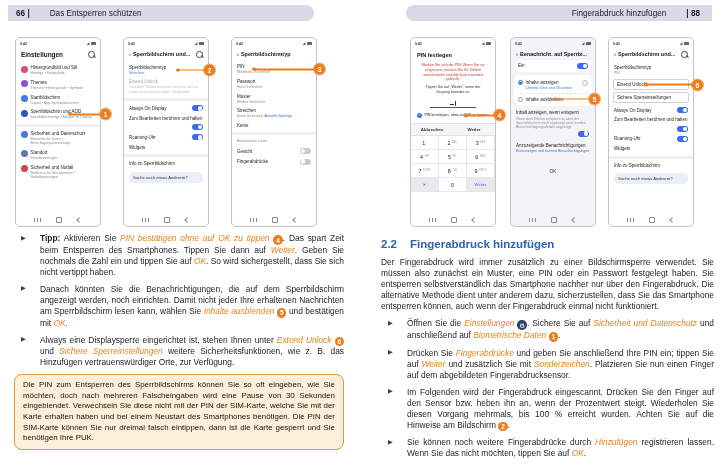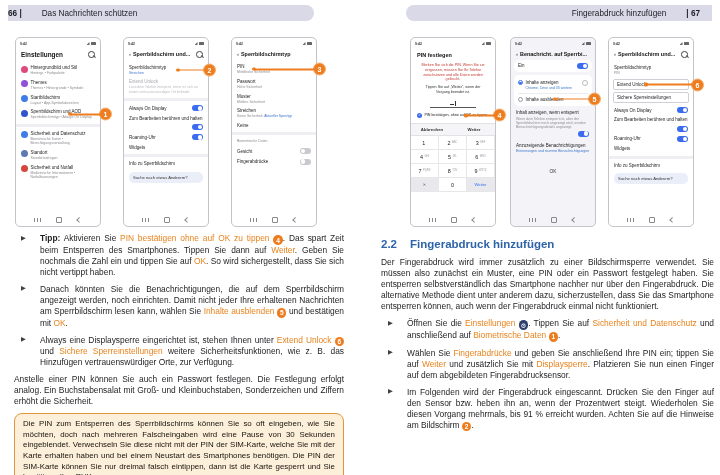--- a/index.html
+++ b/index.html
@@ -4,21 +4,21 @@
 <style>
   html,body{margin:0;padding:0;}
   body{width:720px;height:475px;position:relative;overflow:hidden;background:#fff;
        font-family:"Liberation Sans",sans-serif;color:#1e1e22;}
   .page{position:absolute;top:0;width:360px;height:475px;}
   .page.left{left:0;} .page.right{left:360px;}
 
   
   .pagehead{position:absolute;top:5px;height:16px;background:#d9d9e7;display:flex;align-items:center;
             font-size:8.2px;color:#1c1c24;}
-  .page.left .pagehead{left:8px;right:46px;border-radius:0 9px 9px 0;padding-left:0;}
+  .page.left .pagehead{left:8px;right:46px;border-radius:0 9px 9px 0;padding-left:8px;}
   .page.right .pagehead{left:46px;right:8px;border-radius:9px 0 0 9px;justify-content:flex-end;padding-right:12px;}
   .pagehead .num{font-weight:bold;}
   .page.left .pagehead .num{margin-right:20px;}
   .page.right .pagehead .num{margin-left:20px;}
 
   
   .phone{position:absolute;top:37px;width:84px;height:188px;border:1px solid #c3c3c9;border-radius:5px;
          background:#fff;font-size:4.6px;color:#1d1d1f;}
   #p1{left:15px;} #p2{left:123px;} #p3{left:231px;}
   #p4{left:50px;} #p5{left:150px;background:#f4f4f8;} #p6{left:248px;}
@@ -102,38 +102,38 @@
 
   
   .textcol{position:absolute;left:14px;width:330px;}
   .page.left .textcol{top:233px;}
   .page.right .textcol{top:238px;left:21px;width:333px;}
   .bullet{position:relative;padding-left:26px;margin-bottom:6px;}
   .bmark{position:absolute;left:7px;top:0.5px;font-size:6.3px;color:#3f3f45;}
   .btext,.para{font-size:8.4px;line-height:11px;text-align:justify;}
   .para{margin:0 0 6px;}
   .seg-b{font-weight:bold;}
-  .seg-o{color:#e8831d;}
+  .seg-o{color:#e8831d;font-style:italic;}
   .seg-badge{display:inline-flex;width:9.5px;height:9.5px;border-radius:50%;background:#ee7d1f;color:#fff;
              font-size:6.6px;font-weight:bold;font-style:normal;align-items:center;justify-content:center;
              vertical-align:-1.5px;}
   .seg-gear{display:inline-flex;width:9.5px;height:9.5px;border-radius:50%;background:#2c3f69;color:#fff;
             font-size:6.5px;align-items:center;justify-content:center;vertical-align:-1.5px;}
   .notebox{border:1.4px solid #e2953f;background:#fdf0da;border-radius:8px;padding:5px 8px;
            font-size:7.9px;line-height:10.6px;color:#17120d;text-align:justify;margin-top:2px;}
   .h22{display:flex;gap:13px;color:#2d63a8;font-weight:bold;font-size:11.5px;margin:0 0 7px;}
 </style>
 </head>
 <body>
 
 <div class="page left">
 
   <div class="pagehead">
     <span class="num">66 |</span>
-    <span>Das Nachrichten schützen</span>
+    <span>Das Entsperren schützen</span>
   </div>
 
   <div class="phone big" id="p1">
     <div class="pstatus">
       <span class="ptime">9:42</span>
       <span class="sicons"></span>
     </div>
     <div class="ptitle-row">
       <span class="ptitle">Einstellungen</span>
       <span class="ico-search"></span>
@@ -317,30 +317,29 @@
       <div class="btext"><span class="seg-b">Tipp:</span><span> Aktivieren Sie </span><span class="seg-o">PIN bestätigen ohne auf OK zu tippen</span><span> </span><span class="seg-badge">4</span><span>. Das spart Zeit beim Entsperren des Smartphones. Tippen Sie dann auf </span><span class="seg-o">Weiter</span><span>. Geben Sie nochmals die Zahl ein und tippen Sie auf </span><span class="seg-o">OK</span><span>. So wird sichergestellt, dass Sie sich nicht vertippt haben.</span></div>
     </div>
     <div class="bullet">
       <span class="bmark">▶</span>
       <div class="btext"><span>Danach könnten Sie die Benachrichtigungen, die auf dem Sperrbildschirm angezeigt werden, noch einrichten. Damit nicht jeder Ihre erhaltenen Nachrichten am Sperrbildschirm lesen kann, wählen Sie </span><span class="seg-o">Inhalte ausblenden</span><span> </span><span class="seg-badge">5</span><span> und bestätigen mit </span><span class="seg-o">OK</span><span>.</span></div>
     </div>
     <div class="bullet">
       <span class="bmark">▶</span>
       <div class="btext"><span>Always eine Displaysperre eingerichtet ist, stehen Ihnen unter </span><span class="seg-o">Extend Unlock</span><span> </span><span class="seg-badge">6</span><span> und </span><span class="seg-o">Sichere Sperreinstellungen</span><span> weitere Sicherheitsfunktionen, wie z. B. das Hinzufügen vertrauenswürdiger Orte, zur Verfügung.</span></div>
     </div>
-    <p class="para">Anstelle einer PIN können Sie auch ein Passwort festlegen. Die Festlegung erfolgt analog. Ein Buchstabensalat mit Groß- und Kleinbuchstaben, Sonderzeichen und Ziffern erhöht die Sicherheit.</p>
     <div class="notebox">Die PIN zum Entsperren des Sperrbildschirms können Sie so oft eingeben, wie Sie möchten, doch nach mehreren Falscheingaben wird eine Pause von 30 Sekunden eingeblendet. Verwechseln Sie diese nicht mit der PIN der SIM-Karte, welche Sie mit der Karte erhalten haben und bei einem Neustart des Smartphones benötigen. Die PIN der SIM-Karte können Sie nur dreimal falsch eintippen, dann ist die Karte gesperrt und Sie benötigen Ihre PUK.</div>
   </div>
 </div>
 
 <div class="page right">
 
   <div class="pagehead">
     <span>Fingerabdruck hinzufügen</span>
-    <span class="num">| 67</span>
+    <span class="num">| 88</span>
   </div>
 
   <div class="phone" id="p4">
     <div class="pstatus">
       <span class="ptime">9:42</span>
       <span class="sicons"></span>
     </div>
     <div class="pin-title">PIN festlegen</div>
     <div class="pin-warn">Merken Sie sich die PIN. Wenn Sie sie vergessen, müssen Sie Ihr Telefon zurücksetzen und alle Daten werden gelöscht.</div>
     <div class="pin-instr">Tippen Sie auf „Weiter“, wenn der Vorgang beendet ist.</div>
@@ -511,24 +510,28 @@
   </div>
 
   <div class="textcol">
     <div class="h22">
       <span>2.2</span>
       <span>Fingerabdruck hinzufügen</span>
     </div>
     <p class="para">Der Fingerabdruck wird immer zusätzlich zu einer Bildschirmsperre verwendet. Sie müssen also zunächst ein Muster, eine PIN oder ein Passwort festgelegt haben. Sie entsperren selbstverständlich das Smartphone nachher nur über den Fingerabdruck. Die alternative Methode dient unter anderem dazu, sicherzustellen, dass Sie das Smartphone entsperren können, auch wenn der Fingerabdruck einmal nicht funktioniert.</p>
     <div class="bullet">
       <span class="bmark">▶</span>
-      <div class="btext"><span>Öffnen Sie die </span><span class="seg-o">Einstellungen</span><span> </span><span class="seg-gear">⚙</span><span>. Tippen Sie auf </span><span class="seg-o">Sicherheit und Datenschutz</span><span> und anschließend auf </span><span class="seg-o">Biometrische Daten</span><span> </span><span class="seg-badge">1</span><span>.</span></div>
-    </div>
-    <div class="bullet">
-      <span class="bmark">▶</span>
-      <div class="btext"><span>Wählen Sie </span><span class="seg-o">Fingerabdrücke</span><span> und geben Sie anschließend Ihre PIN ein; tippen Sie auf </span><span class="seg-o">Weiter</span><span> und zusätzlich Sie mit </span><span class="seg-o">Displaysperre</span><span>. Platzieren Sie nun einen Finger auf dem abgebildeten Fingerabdrucksensor.</span></div>
-    </div>
-    <div class="bullet">
-      <span class="bmark">▶</span>
-      <div class="btext"><span>Im Folgenden wird der Fingerabdruck eingescannt. Drücken Sie den Finger auf den Sensor bzw. heben ihn an, wenn der Prozentwert steigt. Wiederholen Sie diesen Vorgang mehrmals, bis 91 % erreicht wurden. Achten Sie auf die Hinweise am Bildschirm </span><span class="seg-badge">2</span><span>.</span></div>
+      <div class="btext"><span>Öffnen Sie die </span><span class="seg-o">Einstellungen</span><span> </span><span class="seg-gear">⚙</span><span>. Sichere Sie auf </span><span class="seg-o">Sicherheit und Datenschutz</span><span> und anschließend auf </span><span class="seg-o">Biometrische Daten</span><span> </span><span class="seg-badge">1</span><span>.</span></div>
+    </div>
+    <div class="bullet">
+      <span class="bmark">▶</span>
+      <div class="btext"><span>Drücken Sie </span><span class="seg-o">Fingerabdrücke</span><span> und geben Sie anschließend Ihre PIN ein; tippen Sie auf </span><span class="seg-o">Weiter</span><span> und zusätzlich Sie mit </span><span class="seg-o">Sonderzeichen</span><span>. Platzieren Sie nun einen Finger auf dem abgebildeten Fingerabdrucksensor.</span></div>
+    </div>
+    <div class="bullet">
+      <span class="bmark">▶</span>
+      <div class="btext"><span>Im Folgenden wird der Fingerabdruck eingescannt. Drücken Sie den Finger auf den Sensor bzw. heben ihn an, wenn der Prozentwert steigt. Wiederholen Sie diesen Vorgang mehrmals, bis 100 % erreicht wurden. Achten Sie auf die Hinweise am Bildschirm </span><span class="seg-badge">2</span><span>.</span></div>
+    </div>
+    <div class="bullet">
+      <span class="bmark">▶</span>
+      <div class="btext"><span>Sie können noch weitere Fingerabdrücke durch </span><span class="seg-o">Hinzufügen</span><span> registrieren lassen. Wenn Sie das nicht möchten, tippen Sie auf </span><span class="seg-o">OK</span><span>.</span></div>
     </div>
   </div>
 </div>
 
 </body></html>

